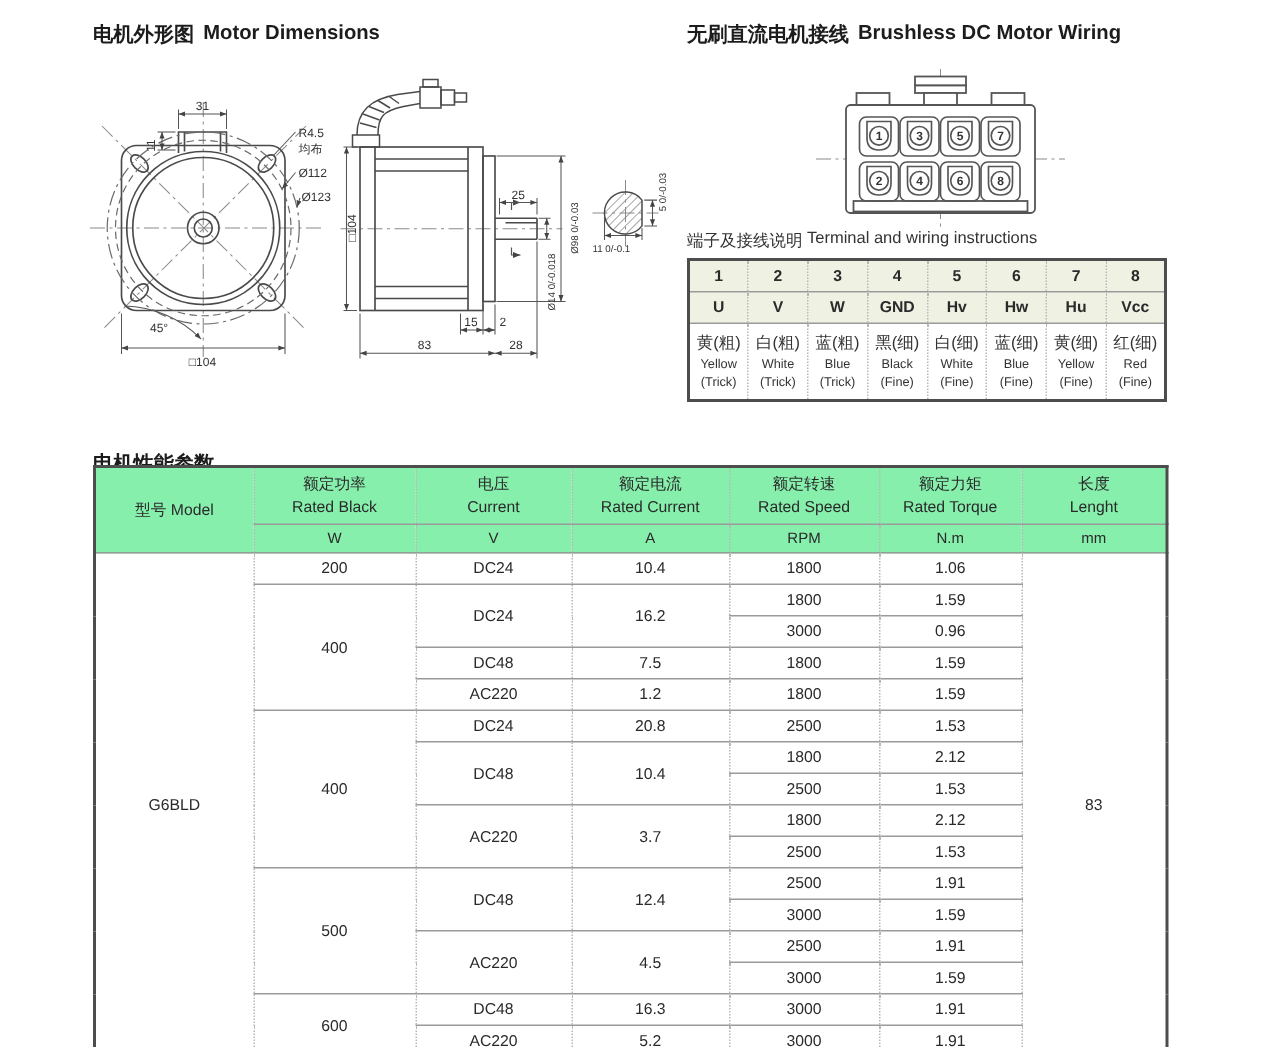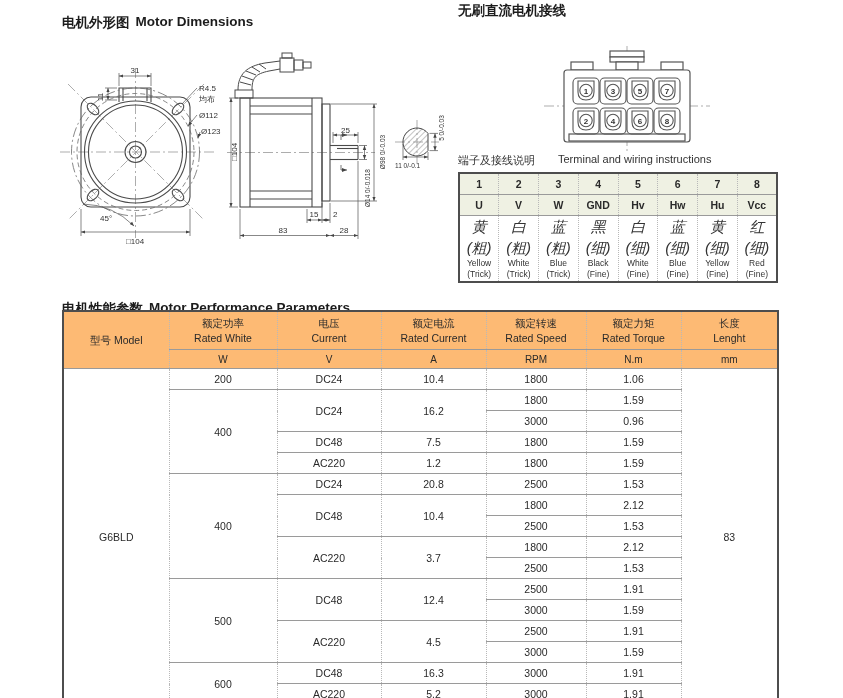--- a/index.html
+++ b/index.html
@@ -1,59 +1,59 @@
 <!DOCTYPE html>
 <html><head>
 <meta charset="utf-8">
 <style>
   html,body{margin:0;padding:0;}
   body{
     width:843px;height:698px;position:relative;background:#ffffff;
     font-family:"Liberation Sans","DejaVu Sans",sans-serif;color:#222;overflow:hidden;
   }
   .sec-title{position:absolute;display:flex;gap:6px;font-weight:bold;font-size:13.5px;color:#1c1c1c;white-space:nowrap;}
-  .sub-title{position:absolute;display:flex;gap:23px;font-size:11px;color:#333;white-space:nowrap;}
+  .sub-title{position:absolute;display:flex;gap:3px;font-size:11px;color:#333;white-space:nowrap;}
   svg{position:absolute;}
   svg text{font-family:"Liberation Sans","DejaVu Sans",sans-serif;fill:#333;}
   .dim{font-size:8px;}
   .dim-s{font-size:6.5px;}
   .pin-num{font-size:8px;font-weight:bold;}
 
   table{border-collapse:collapse;table-layout:fixed;text-align:center;position:absolute;background:#fff;}
   .wiring-table{left:458px;top:172px;width:320px;border:2px solid #4d4d4d;}
   .wiring-table td{border-top:1px solid #9a9a9a;border-bottom:1px solid #9a9a9a;border-left:1px dotted #b8b8b8;border-right:1px dotted #b8b8b8;padding:0;}
   .wt-pin td,.wt-sig td{height:20px;font-size:10.5px;font-weight:bold;background:#eff1e3;color:#2a2a2a;}
   .wt-wire td{height:50px;font-size:8.5px;color:#333;}
-  .wt-wire .w-zh{font-size:15px;line-height:1.4;font-style:italic;}
+  .wt-wire .w-zh{font-size:11px;line-height:1.4;}
   .wt-wire .w-en,.wt-wire .w-note{line-height:1.35;}
 
   .perf-table{left:62px;top:310px;width:715px;border:2px solid #4d4d4d;font-size:10.5px;}
   .perf-table th,.perf-table td{border-top:1px solid #9a9a9a;border-bottom:1px solid #9a9a9a;border-left:1px dotted #b8b8b8;border-right:1px dotted #b8b8b8;padding:0;font-weight:normal;color:#2a2a2a;}
-  .perf-table thead th{background:#fdba74;}
+  .perf-table thead th{background:#86efac;}
   .ph-label{height:37px;vertical-align:middle;line-height:1.35;font-size:10.5px;}
   .ph-unit th{height:18px;font-size:10px;}
   .perf-table tbody td{height:20px;}
 </style>
 </head>
 <body>
 
 <div class="sec-title" style="left:62px;top:14px">
   <span>电机外形图</span>
     <span>Motor Dimensions</span>
 </div>
-<div class="sec-title" style="left:458px;top:2px">
+<div class="sec-title" style="left:458px;top:14px">
   <span>无刷直流电机接线</span>
+    <span>Brushless DC Motor Wiring</span>
 </div>
 <div class="sub-title" style="left:458px;top:153px">
   <span>端子及接线说明</span>
     <span>Terminal and wiring instructions</span>
 </div>
 <div class="sec-title" style="left:62px;top:300px">
   <span>电机性能参数</span>
-    <span>Motor Performance Parameters</span>
 </div>
 
 <svg style="left:58px;top:48px" width="182" height="218" viewBox="0 0 182 218">
   <defs>
     <marker id="aF" viewBox="0 0 10 10" refX="9" refY="5" markerWidth="7" markerHeight="7" orient="auto-start-reverse">
       <path d="M0,1.5 L9,5 L0,8.5 Z" fill="#444"></path>
     </marker>
   </defs>
   <g stroke="#8a8a8a" stroke-width="0.7" stroke-dasharray="10 3 2 3">
     <line x1="2" y1="104" x2="156" y2="104"></line>
@@ -327,21 +327,21 @@
       <col style="width:105px">
       <col style="width:100px">
       <col style="width:95px">
       <col style="width:97px">
   </colgroup>
   <thead>
     <tr>
       <th rowspan="2" class="ph-label">型号 Model</th>
       <th class="ph-label">
           <div>额定功率</div>
-          <div>Rated White</div>
+          <div>Rated Black</div>
         </th>
       <th class="ph-label">
           <div>电压</div>
           <div>Current</div>
         </th>
       <th class="ph-label">
           <div>额定电流</div>
           <div>Rated Current</div>
         </th>
       <th class="ph-label">

